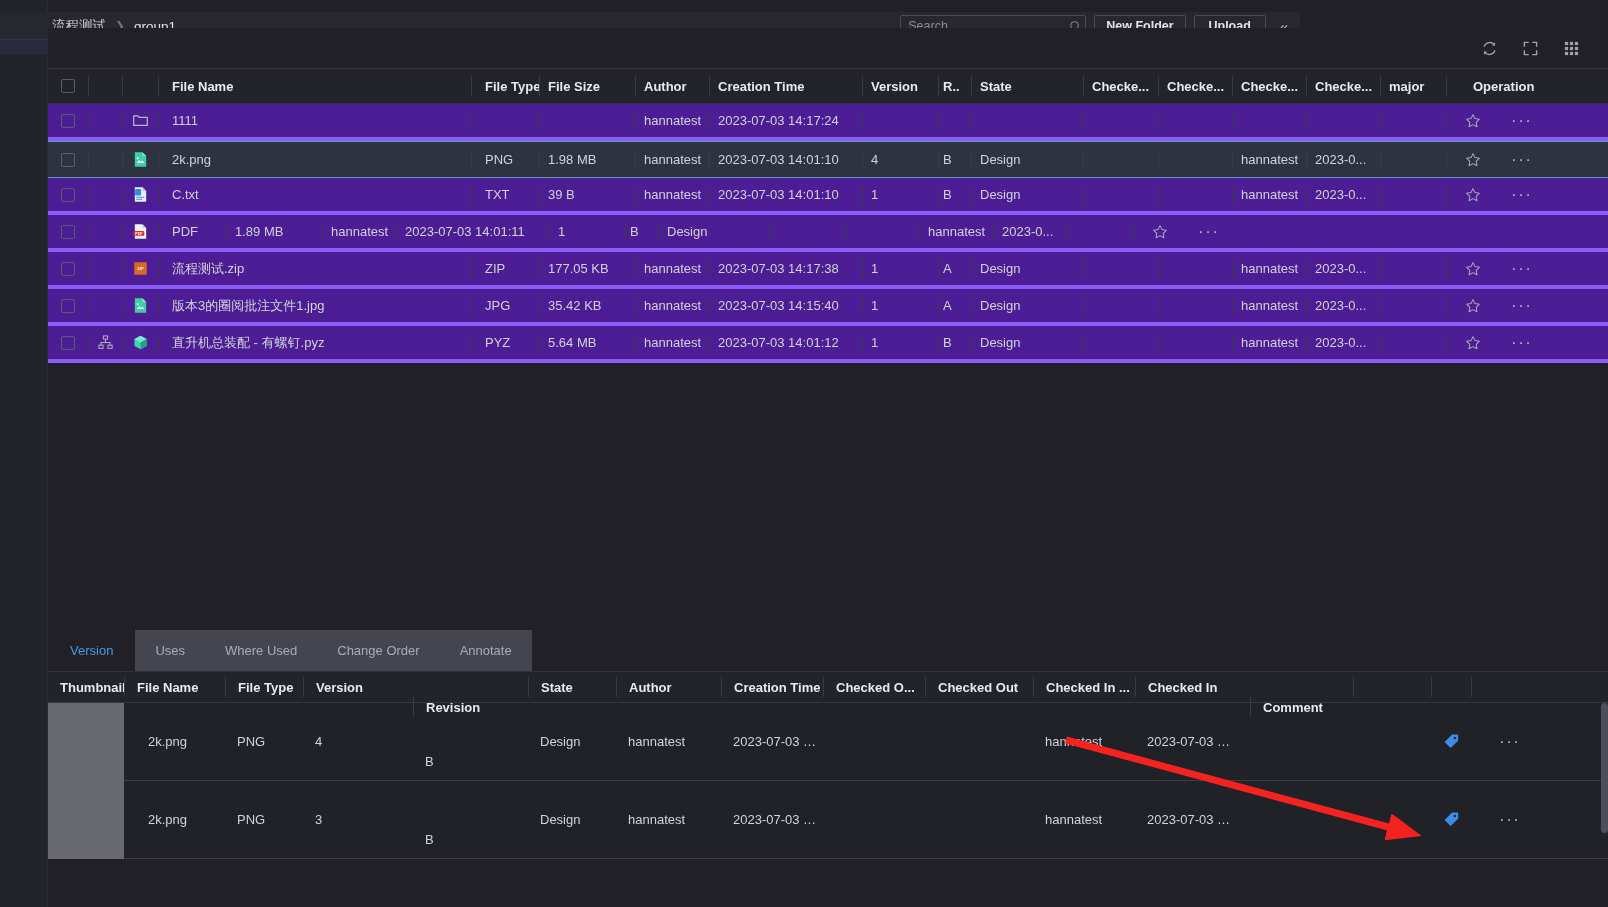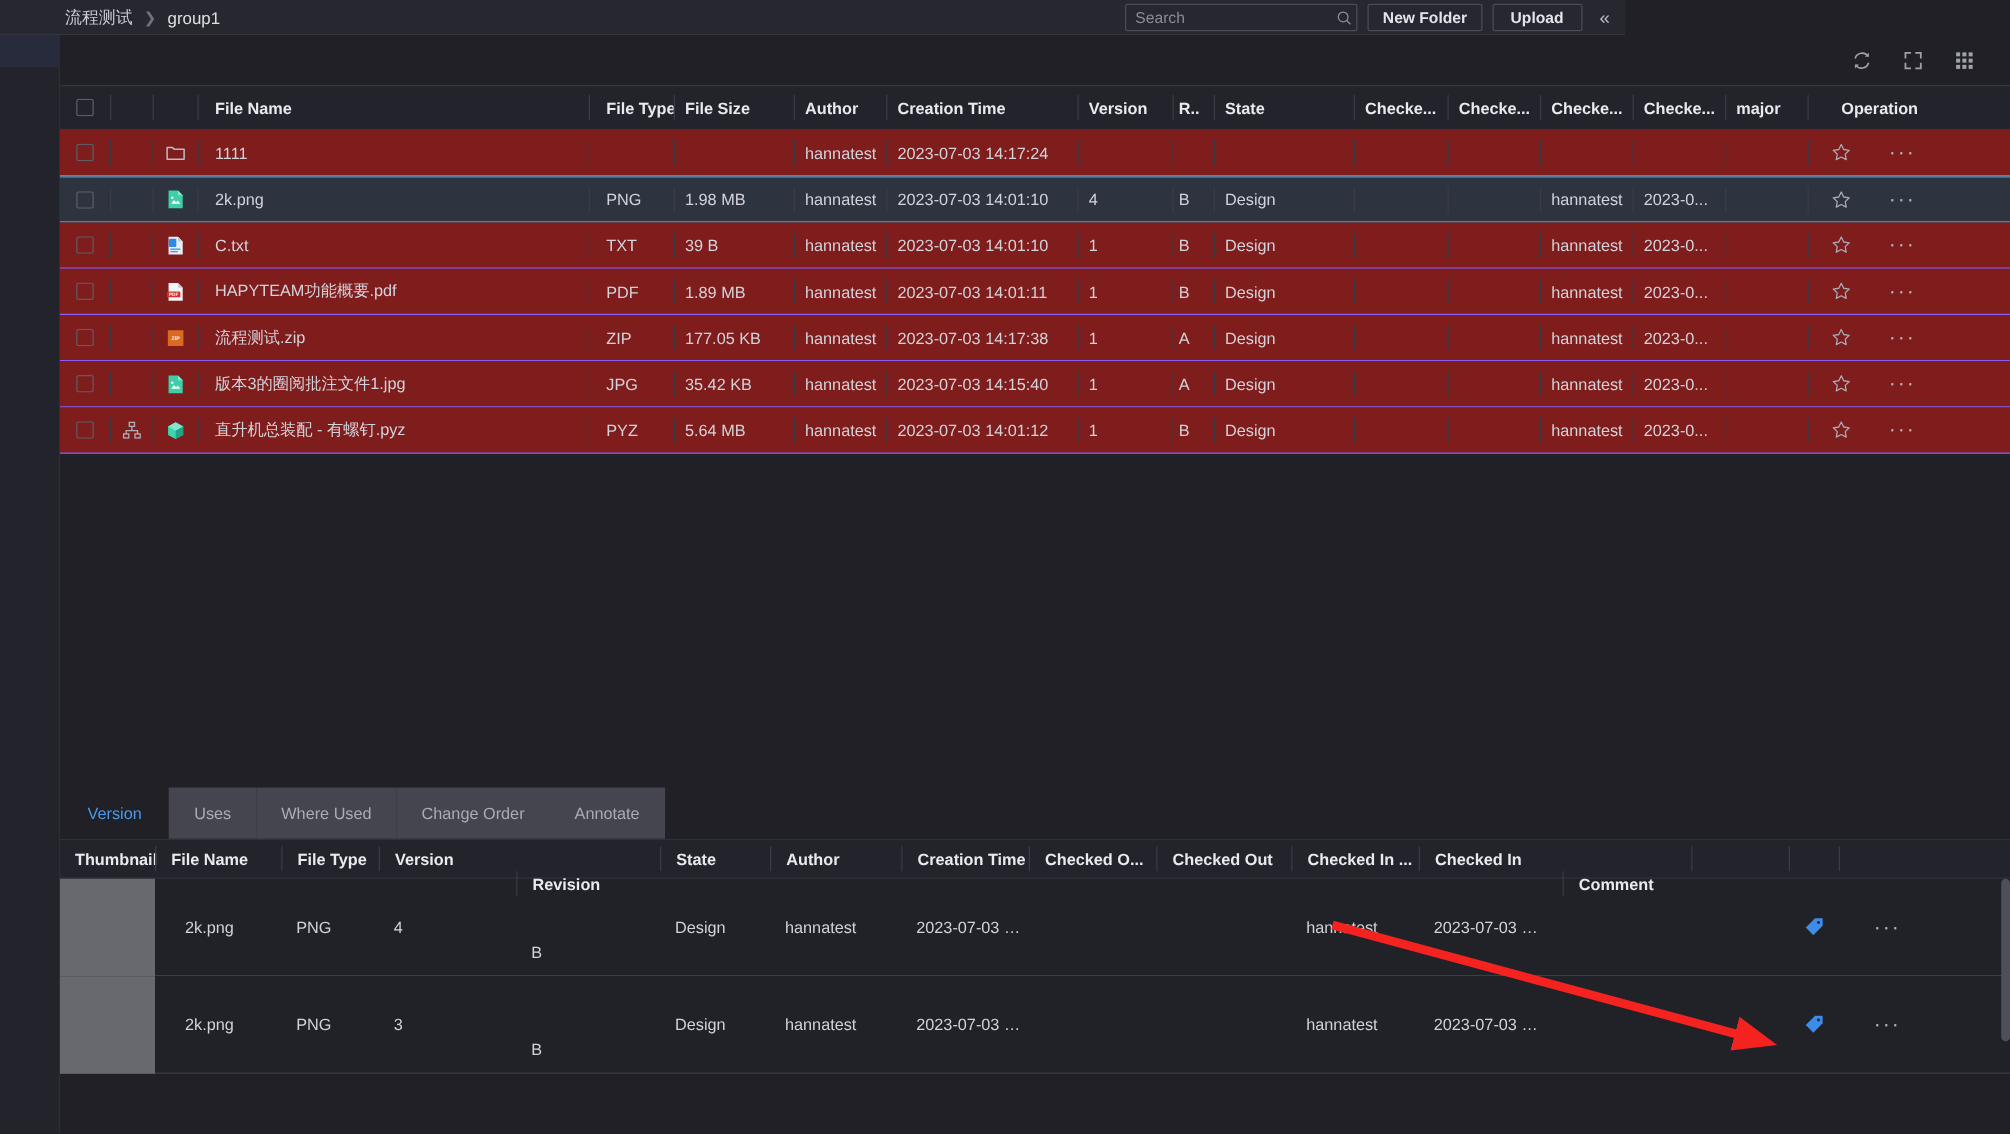--- a/index.html
+++ b/index.html
@@ -18,21 +18,21 @@
     background: #22232b;
     border-right: 1px solid #2c2d36;
   }
   .left-rail-sel {
     position: absolute; left: 0; top: 28px; width: 48px; height: 26px;
     background: #272b3c;
   }
 
   
   .topbar {
-    position: absolute; left: 0; top: 0; width: 1300px; height: 28px;
+    position: absolute; left: 0; top: 12px; width: 1300px; height: 28px;
     background: #26272f;
     border-bottom: 1px solid #33343d;
     display: flex; align-items: center;
   }
   .crumbs {
     position: absolute; left: 52px; top: 0; height: 28px;
     display: flex; align-items: center; gap: 9px;
     font-size: 13.5px; color: #c9cad2;
   }
   .crumb-sep { color: #70727e; font-size: 12px; }
@@ -88,22 +88,22 @@
   .mt-head {
     height: 36px; background: #22232b;
     border-top: 1px solid #34353f;
     border-bottom: 1px solid #34353f;
     display: flex; align-items: center;
     font-size: 13px; font-weight: bold; color: #e9eaef;
   }
   .mt-row {
     height: 37px; display: flex; align-items: center;
     font-size: 13px; color: #d2d3da;
-    border-bottom: 1px solid #8b5cf6;
-    background: #7f1d1d;
+    border-bottom: 4px solid #8b5cf6;
+    background: #4c1d95;
   }
   .mt-row.selected {
     background: #2d3440;
     border-top: 1px solid #5d9bbf;
     border-bottom: 1px solid #5d9bbf;
   }
   .cell { flex: 0 0 auto; padding: 0 0 0 8px; overflow: hidden;
           white-space: nowrap; text-overflow: ellipsis; }
   .c-chk   { width: 40px; display: flex; justify-content: center; padding: 0; }
   .c-tree  { width: 34px; display: flex; justify-content: center; padding: 0;
@@ -409,21 +409,20 @@
           <div class="cell c-icon">
             <span>
               <svg class="fico" viewBox="0 0 18 18">
                 <path d="M3 1.4h8l4 4v11.2H3z" fill="#f2f3f5"></path>
                 <path d="M11 1.4l4 4h-4z" fill="#c9ccd2"></path>
                 <rect x="1.7" y="8.6" width="11.3" height="5" rx="1" fill="#dd2d2d"></rect>
                 <text x="7.3" y="12.4" font-size="3.9" fill="#ffffff" text-anchor="middle" font-family="Liberation Sans, sans-serif" font-weight="bold">PDF</text>
               </svg>
             </span>
           </div>
-          <div class="cell c-name">HAPYTEAM功能概要.pdf</div>
           <div class="cell c-type">PDF</div>
           <div class="cell c-size">1.89 MB</div>
           <div class="cell c-auth">hannatest</div>
           <div class="cell c-time">2023-07-03 14:01:11</div>
           <div class="cell c-ver">1</div>
           <div class="cell c-rev">B</div>
           <div class="cell c-state">Design</div>
           <div class="cell c-ck1"></div>
           <div class="cell c-ck2"></div>
           <div class="cell c-ck3">hannatest</div>

